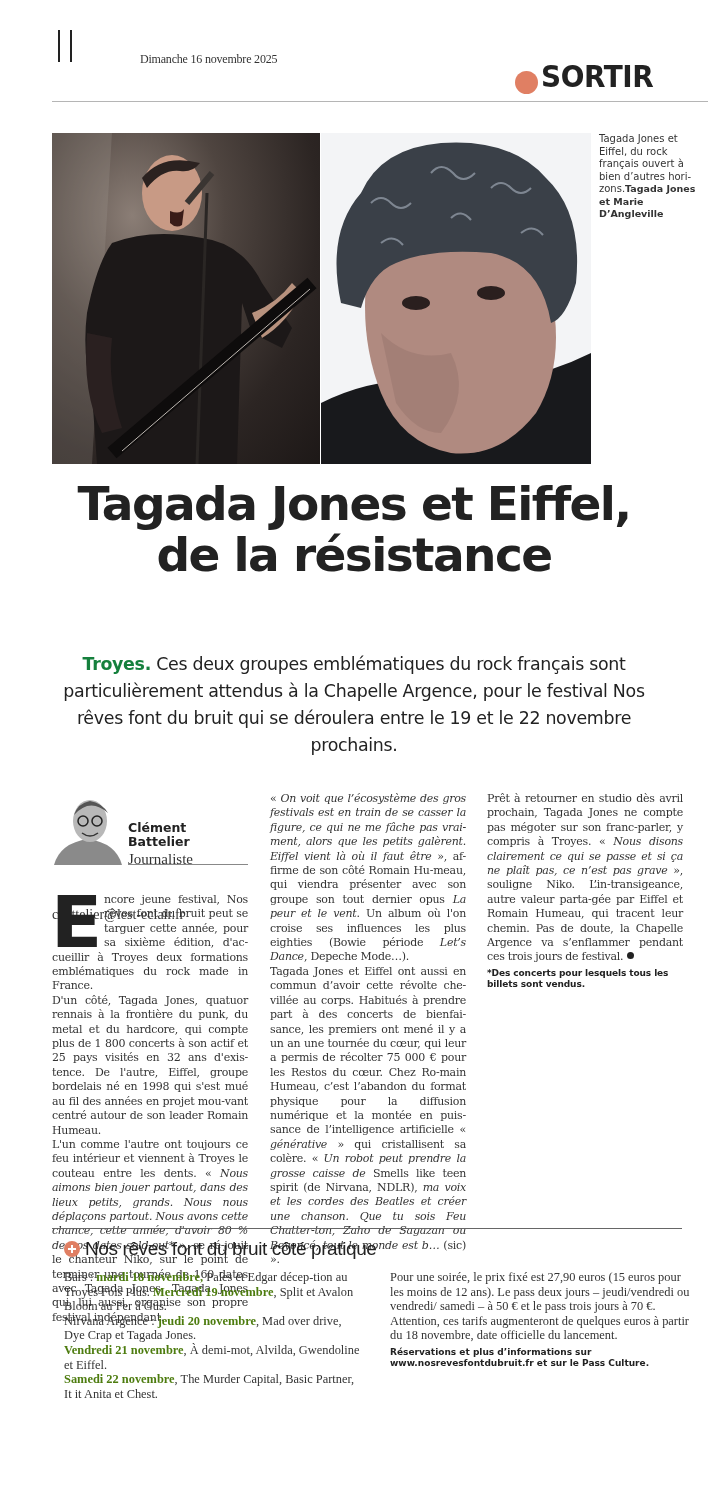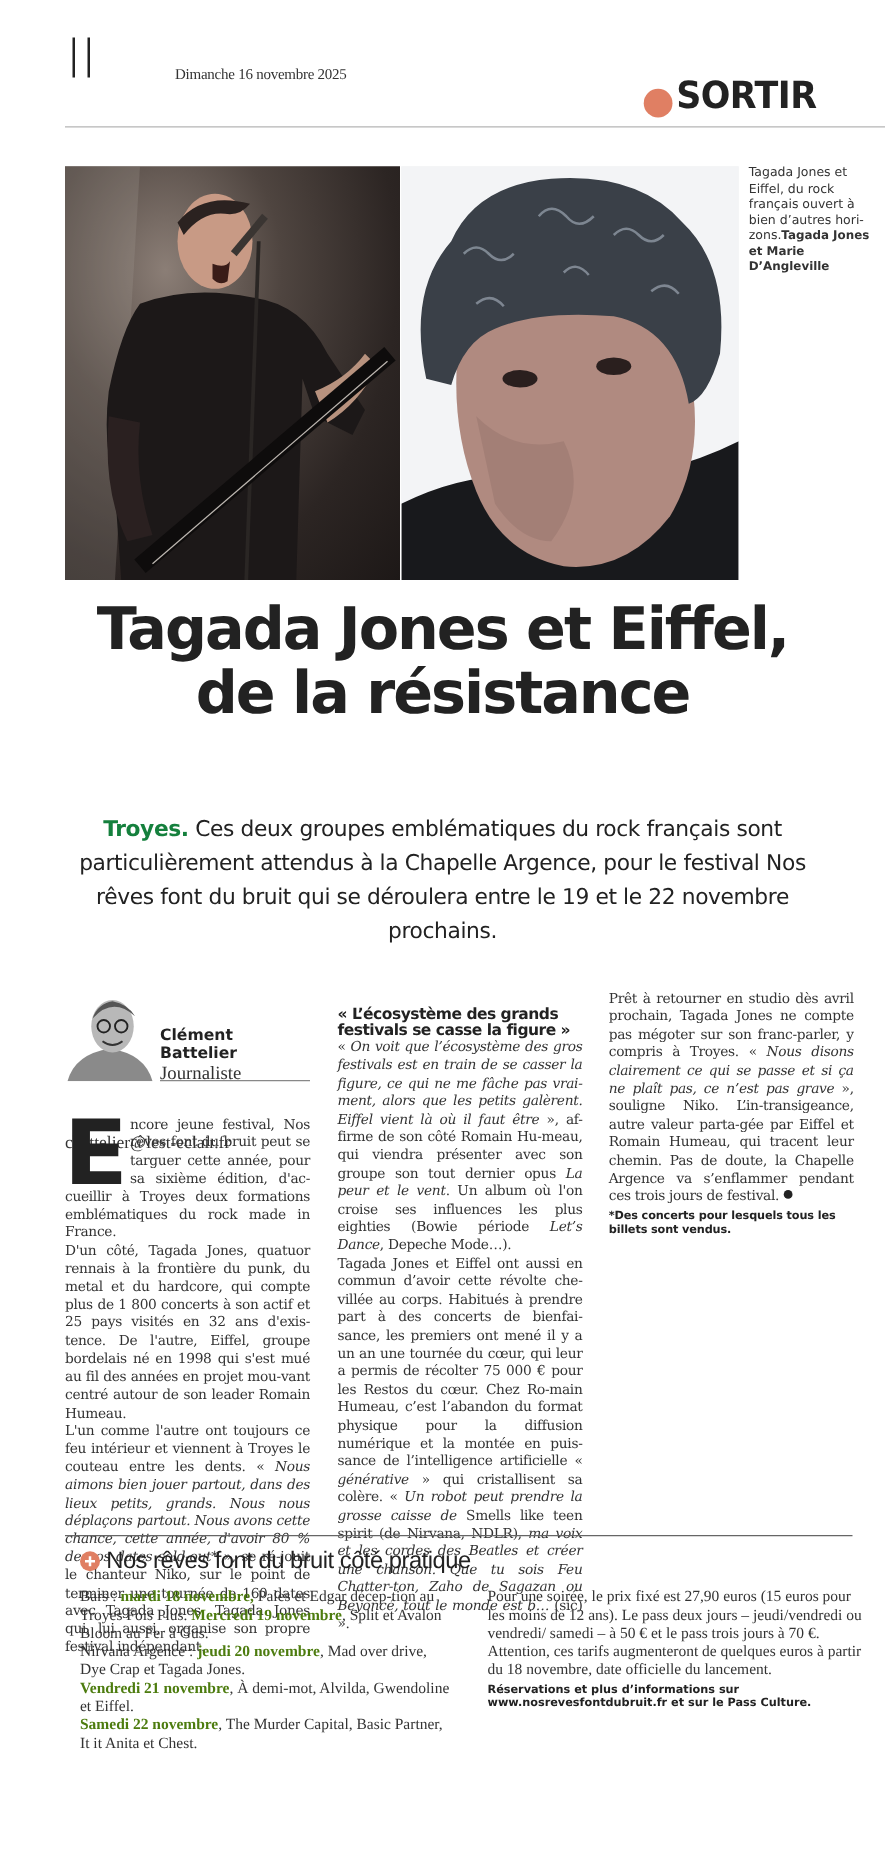--- a/index.html
+++ b/index.html
@@ -161,21 +161,20 @@
         <span>E</span>
       </span><span>ncore jeune festival, Nos rêves font du bruit peut se targuer cette année, pour sa sixième édition, d'ac-cueillir à Troyes deux formations emblématiques du rock made in France.</span>
   </p>
   <p>D'un côté, Tagada Jones, quatuor rennais à la frontière du punk, du metal et du hardcore, qui compte plus de 1 800 concerts à son actif et 25 pays visités en 32 ans d'exis-tence. De l'autre, Eiffel, groupe bordelais né en 1998 qui s'est mué au fil des années en projet mou-vant centré autour de son leader Romain Humeau.</p>
   <p>
     <span>L'un comme l'autre ont toujours ce feu intérieur et viennent à Troyes le couteau entre les dents. « </span><i>Nous aimons bien jouer partout, dans des lieux petits, grands. Nous nous déplaçons partout. Nous avons cette chance, cette année, d'avoir 80 % de nos dates sold-out*</i><span> », se ré-jouit le chanteur Niko, sur le point de terminer une tournée de 160 dates avec Tagada Jones. Tagada Jones qui, lui aussi, organise son propre festival indépendant.</span>
   </p>
 </div>
 
 <div class="col col2">
-  <div class="interhead">« L’écosystème des grands festivals se casse la figure »</div>
   <p>
     <span>« </span><i>On voit que l’écosystème des gros festivals est en train de se casser la figure, ce qui ne me fâche pas vrai-ment, alors que les petits galèrent. Eiffel vient là où il faut être</i><span> », af-firme de son côté Romain Hu-meau, qui viendra présenter avec son groupe son tout dernier opus </span><i>La peur et le vent</i><span>. Un album où l'on croise ses influences les plus eighties (Bowie période </span><i>Let’s Dance</i><span>, Depeche Mode…).</span>
   </p>
   <p>
     <span>Tagada Jones et Eiffel ont aussi en commun d’avoir cette révolte che-villée au corps. Habitués à prendre part à des concerts de bienfai-sance, les premiers ont mené il y a un an une tournée du cœur, qui leur a permis de récolter 75 000 € pour les Restos du cœur. Chez Ro-main Humeau, c’est l’abandon du format physique pour la diffusion numérique et la montée en puis-sance de l’intelligence artificielle « </span><i>générative</i><span> » qui cristallisent sa colère. « </span><i>Un robot peut prendre la grosse caisse de</i><span> Smells like teen spirit (de Nirvana, NDLR), </span><i>ma voix et les cordes des Beatles et créer une chanson. Que tu sois Feu Chatter-ton, Zaho de Sagazan ou Beyoncé, tout le monde est b…</i><span> (sic) ».</span>
   </p>
 </div>
 
 <div class="col col3">
   <p>

